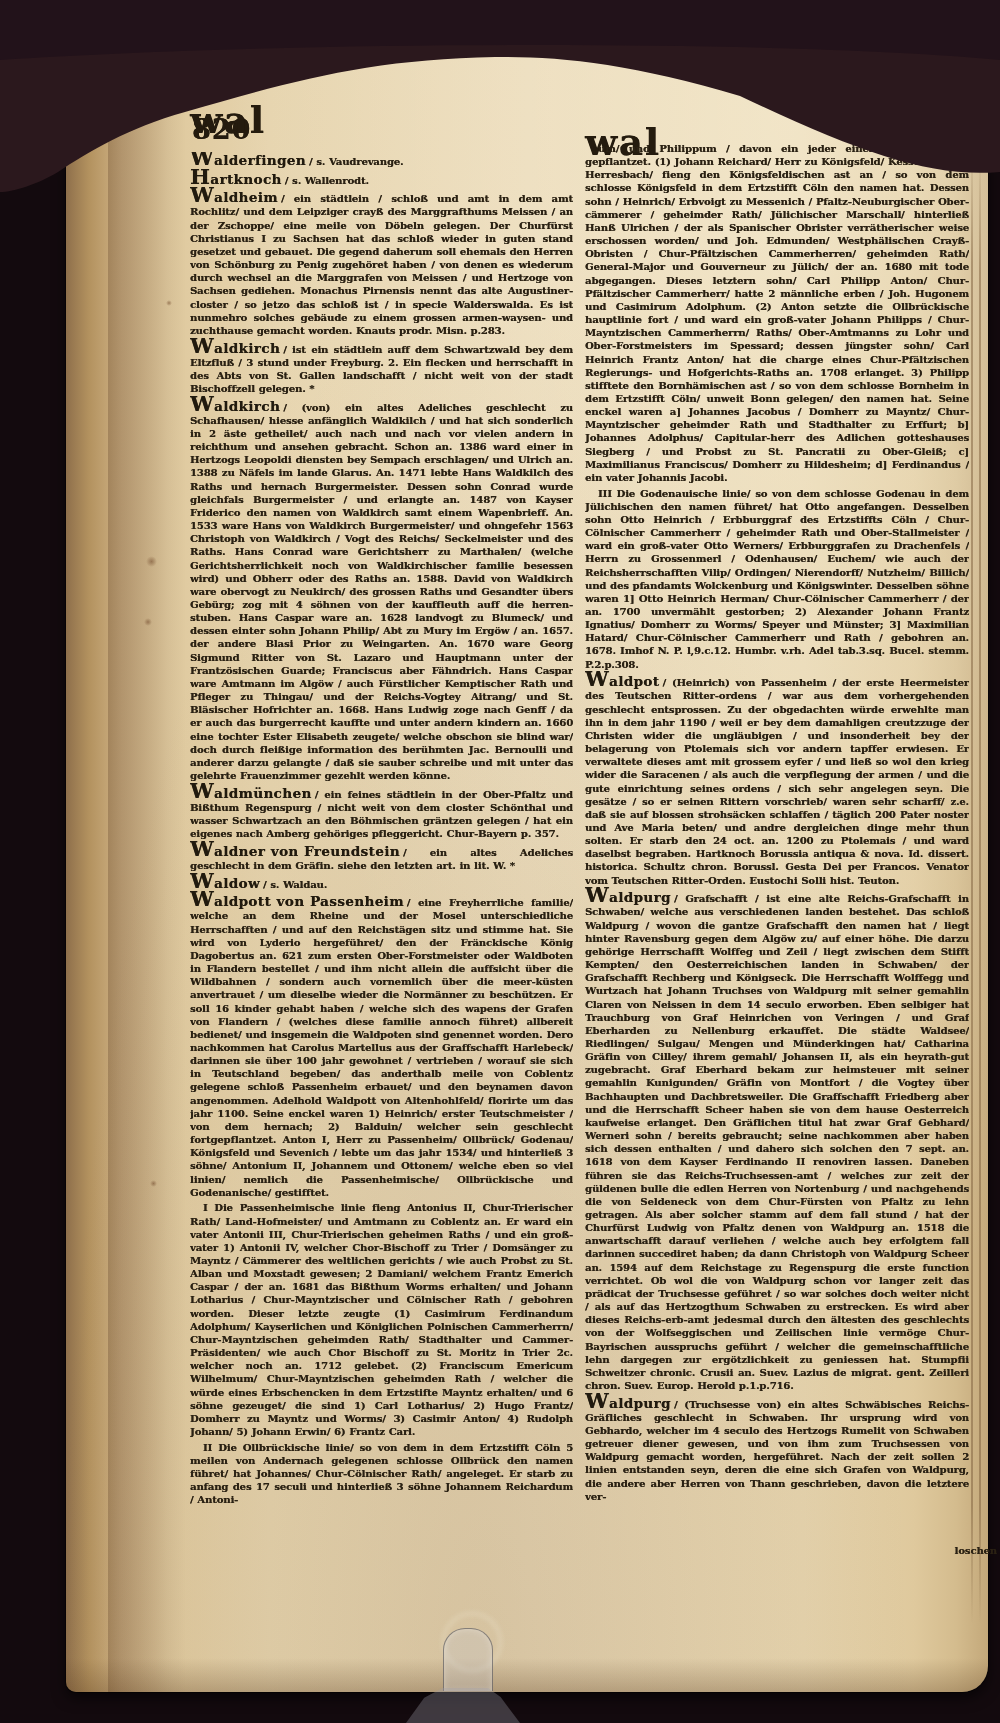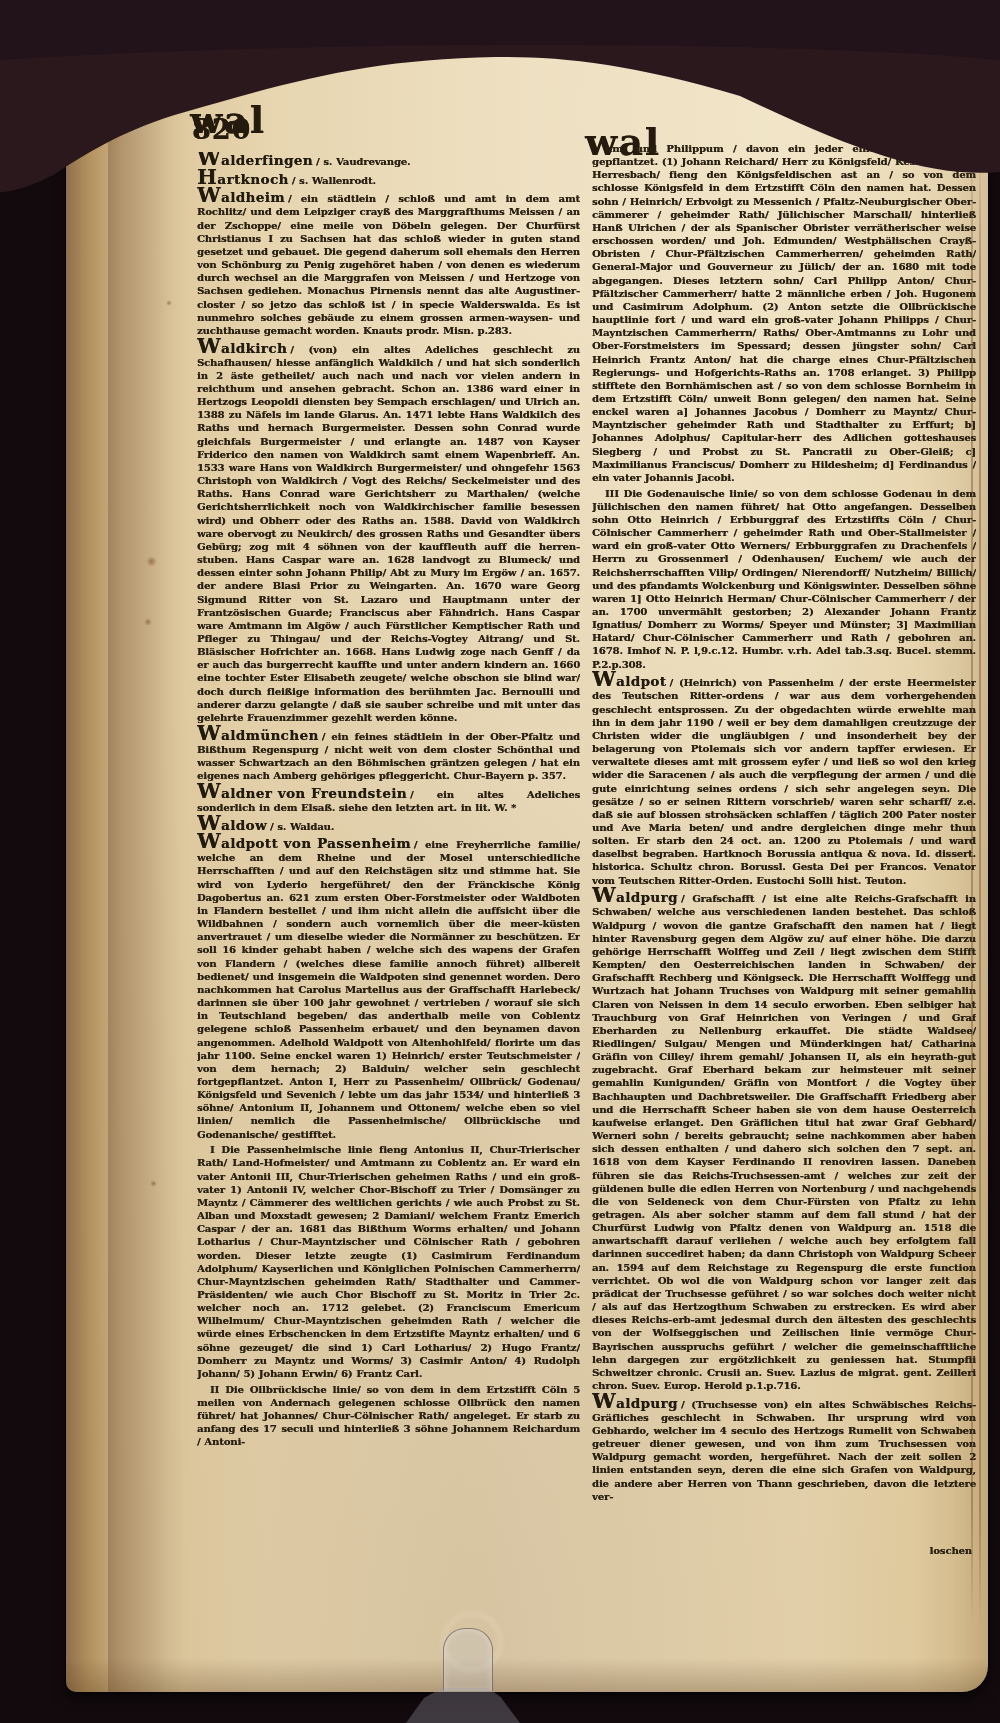--- a/index.html
+++ b/index.html
@@ -49,21 +49,20 @@
   .pagenum{
     position:absolute;font-weight:700;color:#241b0e;z-index:3;
     font-size:27px;letter-spacing:1px;text-shadow:.3px 0 0 #241b0e;
   }
   .col{
     position:absolute;z-index:3;color:#2a2113;
     font-size:10px;line-height:13.15px;text-align:justify;
     letter-spacing:-.1px;word-spacing:.4px;font-weight:700;
     text-shadow:.25px 0 0 rgba(42,33,19,.85);
     overflow:hidden;
-    margin-left:7px;
   }
   .col p{margin:0 0 2.5px 0;}
   .col p.no-lead{text-indent:13px;}
   .lead{
     display:inline-block;font-size:13.5px;line-height:11px;
     margin-right:3px;letter-spacing:.4px;color:#211a0e;
   }
   .lead::first-letter{font-size:21px;}
   .lead:empty{display:none;margin:0;}
   .catchword{display:block;text-align:right;padding-right:4px;}
@@ -103,26 +102,27 @@
   <div class="rh" style="left:519px;top:116px;width:384px;">wal</div>
 
   <div class="col" style="left:124px;top:148px;width:383px;height:1360px;">
 
       <p class="entry"><span class="lead">Walderfingen</span><span class="etext">/ s. Vaudrevange.</span></p>
 
       <p class="entry"><span class="lead">Hartknoch</span><span class="etext">/ s. Wallenrodt.</span></p>
 
       <p class="entry"><span class="lead">Waldheim</span><span class="etext">/ ein städtlein / schloß und amt in dem amt Rochlitz/ und dem Leipziger crayß des Marggrafthums Meissen / an der Zschoppe/ eine meile von Döbeln gelegen. Der Churfürst Christianus I zu Sachsen hat das schloß wieder in guten stand gesetzet und gebauet. Die gegend daherum soll ehemals den Herren von Schönburg zu Penig zugehöret haben / von denen es wiederum durch wechsel an die Marggrafen von Meissen / und Hertzoge von Sachsen gediehen. Monachus Pirnensis nennt das alte Augustiner-closter / so jetzo das schloß ist / in specie Walderswalda. Es ist nunmehro solches gebäude zu einem grossen armen-waysen- und zuchthause gemacht worden. Knauts prodr. Misn. p.283.</span></p>
 
+      <p class="entry"><span class="lead">Waldkirch</span><span class="etext">/ ist ein städtlein auff dem Schwartzwald bey dem Eltzfluß / 3 stund under Freyburg. 2. Ein flecken und herrschafft in des Abts von St. Gallen landschafft / nicht weit von der stadt Bischoffzell gelegen. *</span></p>
 
       <p class="entry"><span class="lead">Waldkirch</span><span class="etext">/ (von) ein altes Adeliches geschlecht zu Schafhausen/ hiesse anfänglich Waldkilch / und hat sich sonderlich in 2 äste getheilet/ auch nach und nach vor vielen andern in reichthum und ansehen gebracht. Schon an. 1386 ward einer in Hertzogs Leopoldi diensten bey Sempach erschlagen/ und Ulrich an. 1388 zu Näfels im lande Glarus. An. 1471 lebte Hans Waldkilch des Raths und hernach Burgermeister. Dessen sohn Conrad wurde gleichfals Burgermeister / und erlangte an. 1487 von Kayser Friderico den namen von Waldkirch samt einem Wapenbrieff. An. 1533 ware Hans von Waldkirch Burgermeister/ und ohngefehr 1563 Christoph von Waldkirch / Vogt des Reichs/ Seckelmeister und des Raths. Hans Conrad ware Gerichtsherr zu Marthalen/ (welche Gerichtsherrlichkeit noch von Waldkirchischer familie besessen wird) und Obherr oder des Raths an. 1588. David von Waldkirch ware obervogt zu Neukirch/ des grossen Raths und Gesandter übers Gebürg; zog mit 4 söhnen von der kauffleuth auff die herren-stuben. Hans Caspar ware an. 1628 landvogt zu Blumeck/ und dessen einter sohn Johann Philip/ Abt zu Mury im Ergöw / an. 1657. der andere Blasi Prior zu Weingarten. An. 1670 ware Georg Sigmund Ritter von St. Lazaro und Hauptmann unter der Frantzösischen Guarde; Franciscus aber Fähndrich. Hans Caspar ware Amtmann im Algöw / auch Fürstlicher Kemptischer Rath und Pfleger zu Thingau/ und der Reichs-Vogtey Aitrang/ und St. Bläsischer Hofrichter an. 1668. Hans Ludwig zoge nach Genff / da er auch das burgerrecht kauffte und unter andern kindern an. 1660 eine tochter Ester Elisabeth zeugete/ welche obschon sie blind war/ doch durch fleißige information des berühmten Jac. Bernoulli und anderer darzu gelangte / daß sie sauber schreibe und mit unter das gelehrte Frauenzimmer gezehlt werden könne.</span></p>
 
       <p class="entry"><span class="lead">Waldmünchen</span><span class="etext">/ ein feines städtlein in der Ober-Pfaltz und Bißthum Regenspurg / nicht weit von dem closter Schönthal und wasser Schwartzach an den Böhmischen gräntzen gelegen / hat ein eigenes nach Amberg gehöriges pfleggericht. Chur-Bayern p. 357.</span></p>
 
-      <p class="entry"><span class="lead">Waldner von Freundstein</span><span class="etext">/ ein altes Adeliches sonderlich in dem Elsaß. siehe den letzten art. in lit. W. *</span></p>
+      <p class="entry"><span class="lead">Waldner von Freundstein</span><span class="etext">/ ein altes Adeliches geschlecht in dem Gräfin. siehe den letzten art. in lit. W. *</span></p>
 
       <p class="entry"><span class="lead">Waldow</span><span class="etext">/ s. Waldau.</span></p>
 
       <p class="entry"><span class="lead">Waldpott von Passenheim</span><span class="etext">/ eine Freyherrliche familie/ welche an dem Rheine und der Mosel unterschiedliche Herrschafften / und auf den Reichstägen sitz und stimme hat. Sie wird von Lyderio hergeführet/ den der Fränckische König Dagobertus an. 621 zum ersten Ober-Forstmeister oder Waldboten in Flandern bestellet / und ihm nicht allein die auffsicht über die Wildbahnen / sondern auch vornemlich über die meer-küsten anvertrauet / um dieselbe wieder die Normänner zu beschützen. Er soll 16 kinder gehabt haben / welche sich des wapens der Grafen von Flandern / (welches diese familie annoch führet) allbereit bedienet/ und insgemein die Waldpoten sind genennet worden. Dero nachkommen hat Carolus Martellus aus der Graffschafft Harlebeck/ darinnen sie über 100 jahr gewohnet / vertrieben / worauf sie sich in Teutschland begeben/ das anderthalb meile von Coblentz gelegene schloß Passenheim erbauet/ und den beynamen davon angenommen. Adelhold Waldpott von Altenhohlfeld/ florirte um das jahr 1100. Seine enckel waren 1) Heinrich/ erster Teutschmeister / von dem hernach; 2) Balduin/ welcher sein geschlecht fortgepflantzet. Anton I, Herr zu Passenheim/ Ollbrück/ Godenau/ Königsfeld und Sevenich / lebte um das jahr 1534/ und hinterließ 3 söhne/ Antonium II, Johannem und Ottonem/ welche eben so viel linien/ nemlich die Passenheimische/ Ollbrückische und Godenanische/ gestifftet.</span></p>
 
       <p class="entry no-lead"><span class="etext">I Die Passenheimische linie fieng Antonius II, Chur-Trierischer Rath/ Land-Hofmeister/ und Amtmann zu Coblentz an. Er ward ein vater Antonii III, Chur-Trierischen geheimen Raths / und ein groß-vater 1) Antonii IV, welcher Chor-Bischoff zu Trier / Domsänger zu Mayntz / Cämmerer des weltlichen gerichts / wie auch Probst zu St. Alban und Moxstadt gewesen; 2 Damiani/ welchem Frantz Emerich Caspar / der an. 1681 das Bißthum Worms erhalten/ und Johann Lotharius / Chur-Mayntzischer und Cölnischer Rath / gebohren worden. Dieser letzte zeugte (1) Casimirum Ferdinandum Adolphum/ Kayserlichen und Königlichen Polnischen Cammerherrn/ Chur-Mayntzischen geheimden Rath/ Stadthalter und Cammer-Präsidenten/ wie auch Chor Bischoff zu St. Moritz in Trier 2c. welcher noch an. 1712 gelebet. (2) Franciscum Emericum Wilhelmum/ Chur-Mayntzischen geheimden Rath / welcher die würde eines Erbschencken in dem Ertzstifte Mayntz erhalten/ und 6 söhne gezeuget/ die sind 1) Carl Lotharius/ 2) Hugo Frantz/ Domherr zu Mayntz und Worms/ 3) Casimir Anton/ 4) Rudolph Johann/ 5) Johann Erwin/ 6) Frantz Carl.</span></p>
 
       <p class="entry no-lead"><span class="etext">II Die Ollbrückische linie/ so von dem in dem Ertzstifft Cöln 5 meilen von Andernach gelegenen schlosse Ollbrück den namen führet/ hat Johannes/ Chur-Cölnischer Rath/ angeleget. Er starb zu anfang des 17 seculi und hinterließ 3 söhne Johannem Reichardum / Antoni-</span></p>
     </div>
 
@@ -131,21 +131,21 @@
       <p class="entry no-lead"><span class="etext">um/ und Philippum / davon ein jeder einen besondern ast gepflantzet. (1) Johann Reichard/ Herr zu Königsfeld/ Kessenich und Herresbach/ fieng den Königsfeldischen ast an / so von dem schlosse Königsfeld in dem Ertzstifft Cöln den namen hat. Dessen sohn / Heinrich/ Erbvoigt zu Messenich / Pfaltz-Neuburgischer Ober-cämmerer / geheimder Rath/ Jülichischer Marschall/ hinterließ Hanß Ulrichen / der als Spanischer Obrister verrätherischer weise erschossen worden/ und Joh. Edmunden/ Westphälischen Crayß-Obristen / Chur-Pfältzischen Cammerherren/ geheimden Rath/ General-Major und Gouverneur zu Jülich/ der an. 1680 mit tode abgegangen. Dieses letztern sohn/ Carl Philipp Anton/ Chur-Pfältzischer Cammerherr/ hatte 2 männliche erben / Joh. Hugonem und Casimirum Adolphum. (2) Anton setzte die Ollbrückische hauptlinie fort / und ward ein groß-vater Johann Philipps / Chur-Mayntzischen Cammerherrn/ Raths/ Ober-Amtmanns zu Lohr und Ober-Forstmeisters im Spessard; dessen jüngster sohn/ Carl Heinrich Frantz Anton/ hat die charge eines Chur-Pfältzischen Regierungs- und Hofgerichts-Raths an. 1708 erlanget. 3) Philipp stifftete den Bornhämischen ast / so von dem schlosse Bornheim in dem Ertzstifft Cöln/ unweit Bonn gelegen/ den namen hat. Seine enckel waren a] Johannes Jacobus / Domherr zu Mayntz/ Chur-Mayntzischer geheimder Rath und Stadthalter zu Erffurt; b] Johannes Adolphus/ Capitular-herr des Adlichen gotteshauses Siegberg / und Probst zu St. Pancratii zu Ober-Gleiß; c] Maximilianus Franciscus/ Domherr zu Hildesheim; d] Ferdinandus / ein vater Johannis Jacobi.</span></p>
 
       <p class="entry no-lead"><span class="etext">III Die Godenauische linie/ so von dem schlosse Godenau in dem Jülichischen den namen führet/ hat Otto angefangen. Desselben sohn Otto Heinrich / Erbburggraf des Ertzstiffts Cöln / Chur-Cölnischer Cammerherr / geheimder Rath und Ober-Stallmeister / ward ein groß-vater Otto Werners/ Erbburggrafen zu Drachenfels / Herrn zu Grossenmerl / Odenhausen/ Euchem/ wie auch der Reichsherrschafften Vilip/ Ordingen/ Nierendorff/ Nutzheim/ Billich/ und des pfandamts Wolckenburg und Königswinter. Desselben söhne waren 1] Otto Heinrich Herman/ Chur-Cölnischer Cammerherr / der an. 1700 unvermählt gestorben; 2) Alexander Johann Frantz Ignatius/ Domherr zu Worms/ Speyer und Münster; 3] Maximilian Hatard/ Chur-Cölnischer Cammerherr und Rath / gebohren an. 1678. Imhof N. P. l,9.c.12. Humbr. v.rh. Adel tab.3.sq. Bucel. stemm. P.2.p.308.</span></p>
 
       <p class="entry"><span class="lead">Waldpot</span><span class="etext">/ (Heinrich) von Passenheim / der erste Heermeister des Teutschen Ritter-ordens / war aus dem vorhergehenden geschlecht entsprossen. Zu der obgedachten würde erwehlte man ihn in dem jahr 1190 / weil er bey dem damahligen creutzzuge der Christen wider die ungläubigen / und insonderheit bey der belagerung von Ptolemais sich vor andern tapffer erwiesen. Er verwaltete dieses amt mit grossem eyfer / und ließ so wol den krieg wider die Saracenen / als auch die verpflegung der armen / und die gute einrichtung seines ordens / sich sehr angelegen seyn. Die gesätze / so er seinen Rittern vorschrieb/ waren sehr scharff/ z.e. daß sie auf blossen strohsäcken schlaffen / täglich 200 Pater noster und Ave Maria beten/ und andre dergleichen dinge mehr thun solten. Er starb den 24 oct. an. 1200 zu Ptolemais / und ward daselbst begraben. Hartknoch Borussia antiqua &amp; nova. Id. dissert. historica. Schultz chron. Borussl. Gesta Dei per Francos. Venator vom Teutschen Ritter-Orden. Eustochi Solli hist. Teuton.</span></p>
 
       <p class="entry"><span class="lead">Waldpurg</span><span class="etext">/ Grafschafft / ist eine alte Reichs-Grafschafft in Schwaben/ welche aus verschiedenen landen bestehet. Das schloß Waldpurg / wovon die gantze Grafschafft den namen hat / liegt hinter Ravensburg gegen dem Algöw zu/ auf einer höhe. Die darzu gehörige Herrschafft Wolffeg und Zeil / liegt zwischen dem Stifft Kempten/ den Oesterreichischen landen in Schwaben/ der Grafschafft Rechberg und Königseck. Die Herrschafft Wolffegg und Wurtzach hat Johann Truchses von Waldpurg mit seiner gemahlin Claren von Neissen in dem 14 seculo erworben. Eben selbiger hat Trauchburg von Graf Heinrichen von Veringen / und Graf Eberharden zu Nellenburg erkauffet. Die städte Waldsee/ Riedlingen/ Sulgau/ Mengen und Münderkingen hat/ Catharina Gräfin von Cilley/ ihrem gemahl/ Johansen II, als ein heyrath-gut zugebracht. Graf Eberhard bekam zur heimsteuer mit seiner gemahlin Kunigunden/ Gräfin von Montfort / die Vogtey über Bachhaupten und Dachbretsweiler. Die Graffschafft Friedberg aber und die Herrschafft Scheer haben sie von dem hause Oesterreich kaufweise erlanget. Den Gräflichen titul hat zwar Graf Gebhard/ Werneri sohn / bereits gebraucht; seine nachkommen aber haben sich dessen enthalten / und dahero sich solchen den 7 sept. an. 1618 von dem Kayser Ferdinando II renoviren lassen. Daneben führen sie das Reichs-Truchsessen-amt / welches zur zeit der güldenen bulle die edlen Herren von Nortenburg / und nachgehends die von Seldeneck von dem Chur-Fürsten von Pfaltz zu lehn getragen. Als aber solcher stamm auf dem fall stund / hat der Churfürst Ludwig von Pfaltz denen von Waldpurg an. 1518 die anwartschafft darauf verliehen / welche auch bey erfolgtem fall darinnen succediret haben; da dann Christoph von Waldpurg Scheer an. 1594 auf dem Reichstage zu Regenspurg die erste function verrichtet. Ob wol die von Waldpurg schon vor langer zeit das prädicat der Truchsesse geführet / so war solches doch weiter nicht / als auf das Hertzogthum Schwaben zu erstrecken. Es wird aber dieses Reichs-erb-amt jedesmal durch den ältesten des geschlechts von der Wolfseggischen und Zeilischen linie vermöge Chur-Bayrischen ausspruchs geführt / welcher die gemeinschafftliche lehn dargegen zur ergötzlichkeit zu geniessen hat. Stumpfii Schweitzer chronic. Crusii an. Suev. Lazius de migrat. gent. Zeilleri chron. Suev. Europ. Herold p.1.p.716.</span></p>
 
       <p class="entry"><span class="lead">Waldpurg</span><span class="etext">/ (Truchsesse von) ein altes Schwäbisches Reichs-Gräfliches geschlecht in Schwaben. Ihr ursprung wird von Gebhardo, welcher im 4 seculo des Hertzogs Rumelit von Schwaben getreuer diener gewesen, und von ihm zum Truchsessen von Waldpurg gemacht worden, hergeführet. Nach der zeit sollen 2 linien entstanden seyn, deren die eine sich Grafen von Waldpurg, die andere aber Herren von Thann geschrieben, davon die letztere ver-</span></p>
     </div>
-  <div class="col catchword" style="left:515px;top:1540px;width:384px;height:16px;">loschen</div>
+  <div class="col catchword" style="left:547px;top:1540px;width:384px;height:16px;">loschen</div>
 </div>
 
 <svg class="top-cover" viewBox="0 0 1000 195" preserveAspectRatio="none">
   <path d="M0,0 H1000 V172 C930,178 858,152 740,96 C630,63 556,56 495,57 C370,59 288,82 185,112 C128,128 88,152 58,172 C38,184 14,192 0,192 Z" fill="#2b181d"></path>
   <path d="M0,0 H1000 V60 C800,40 300,40 0,60 Z" fill="#22121a"></path>
 </svg>
 
 <div class="speck" style="left:146px;top:556px;width:11px;height:11px;"></div>
 <div class="speck" style="left:144px;top:618px;width:8px;height:8px;"></div>
 <div class="speck" style="left:166px;top:300px;width:6px;height:6px;"></div>

